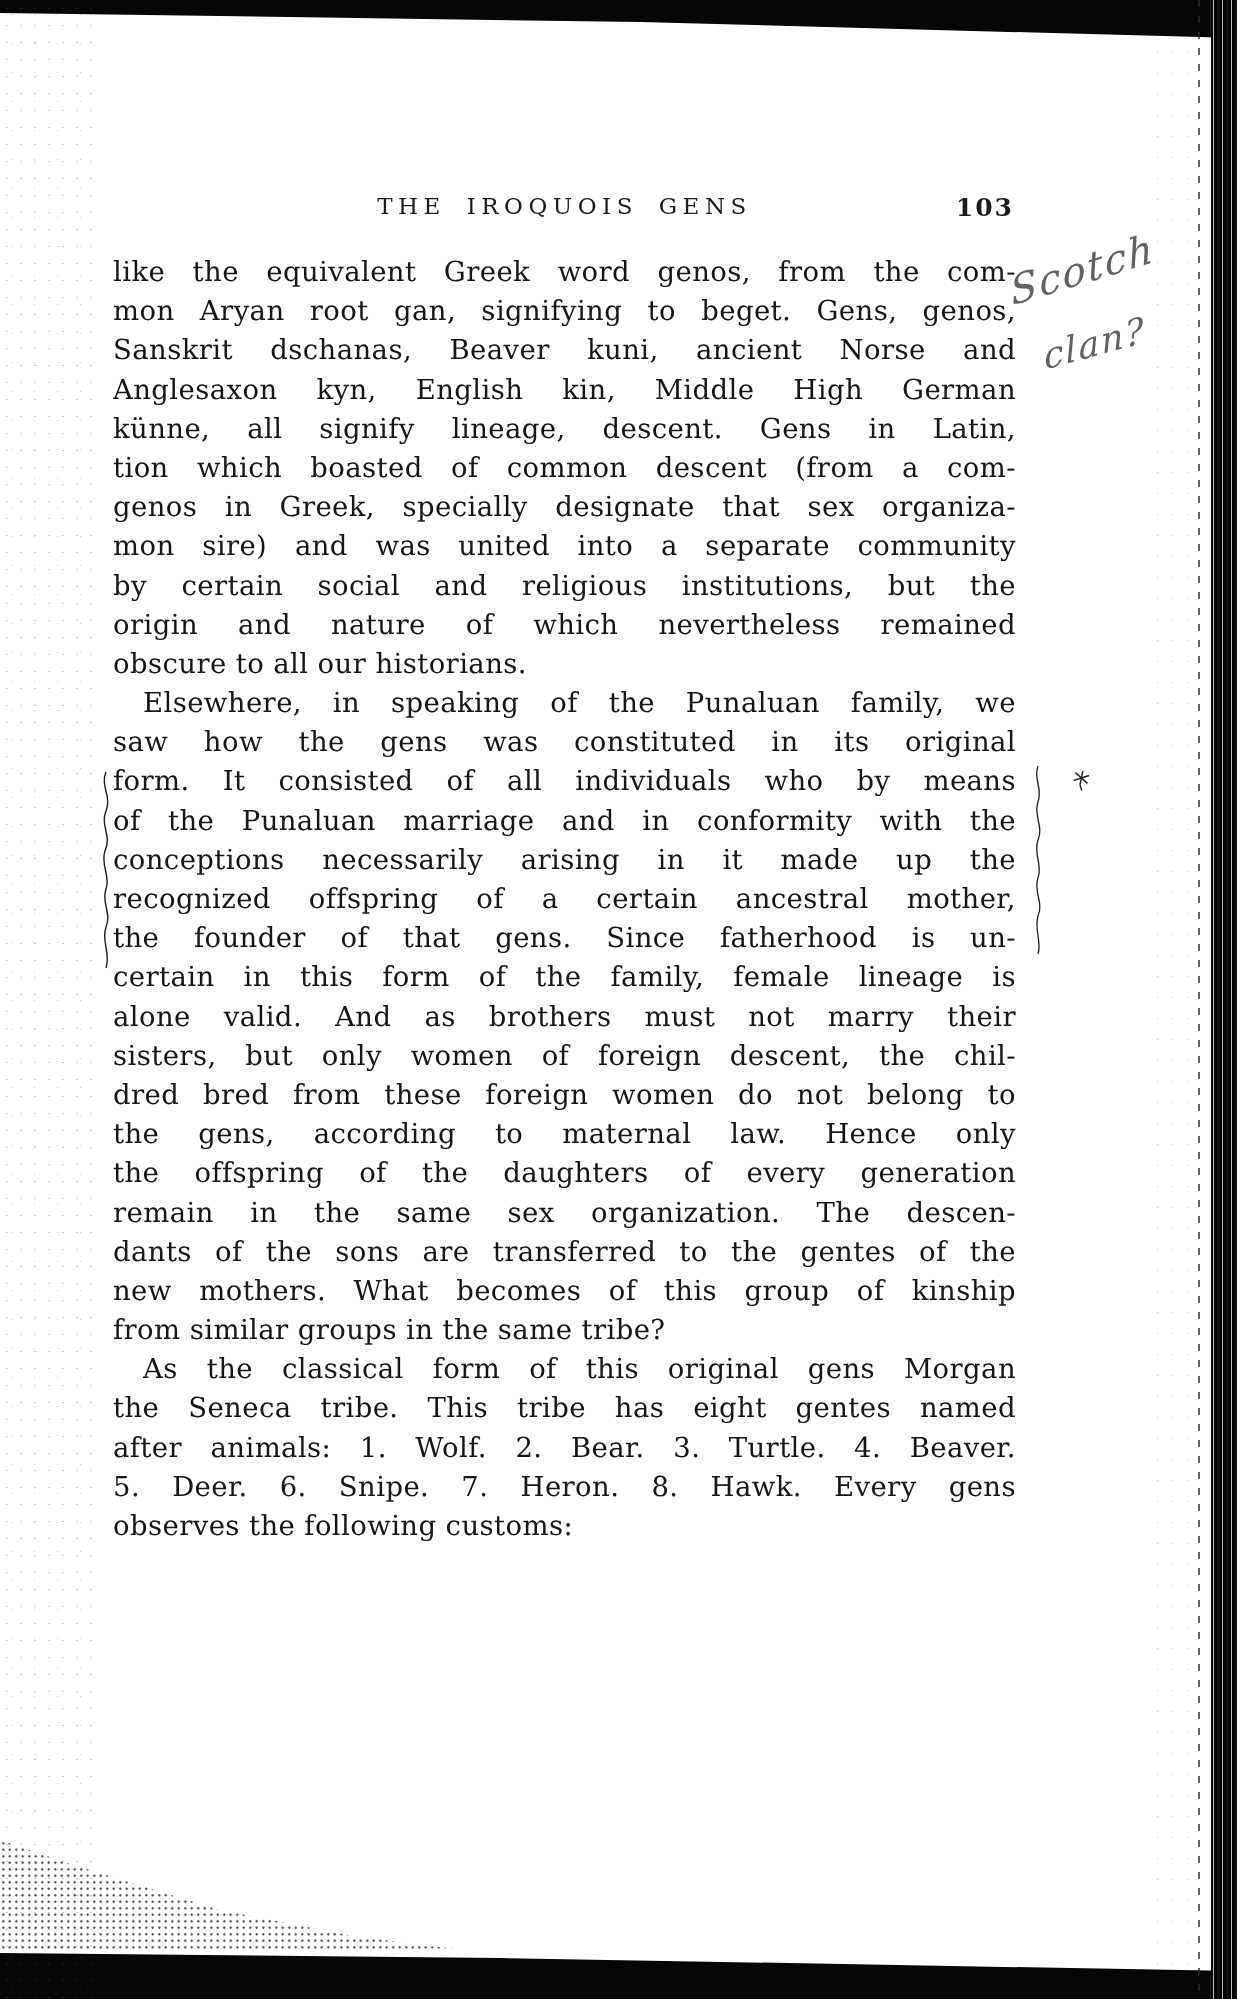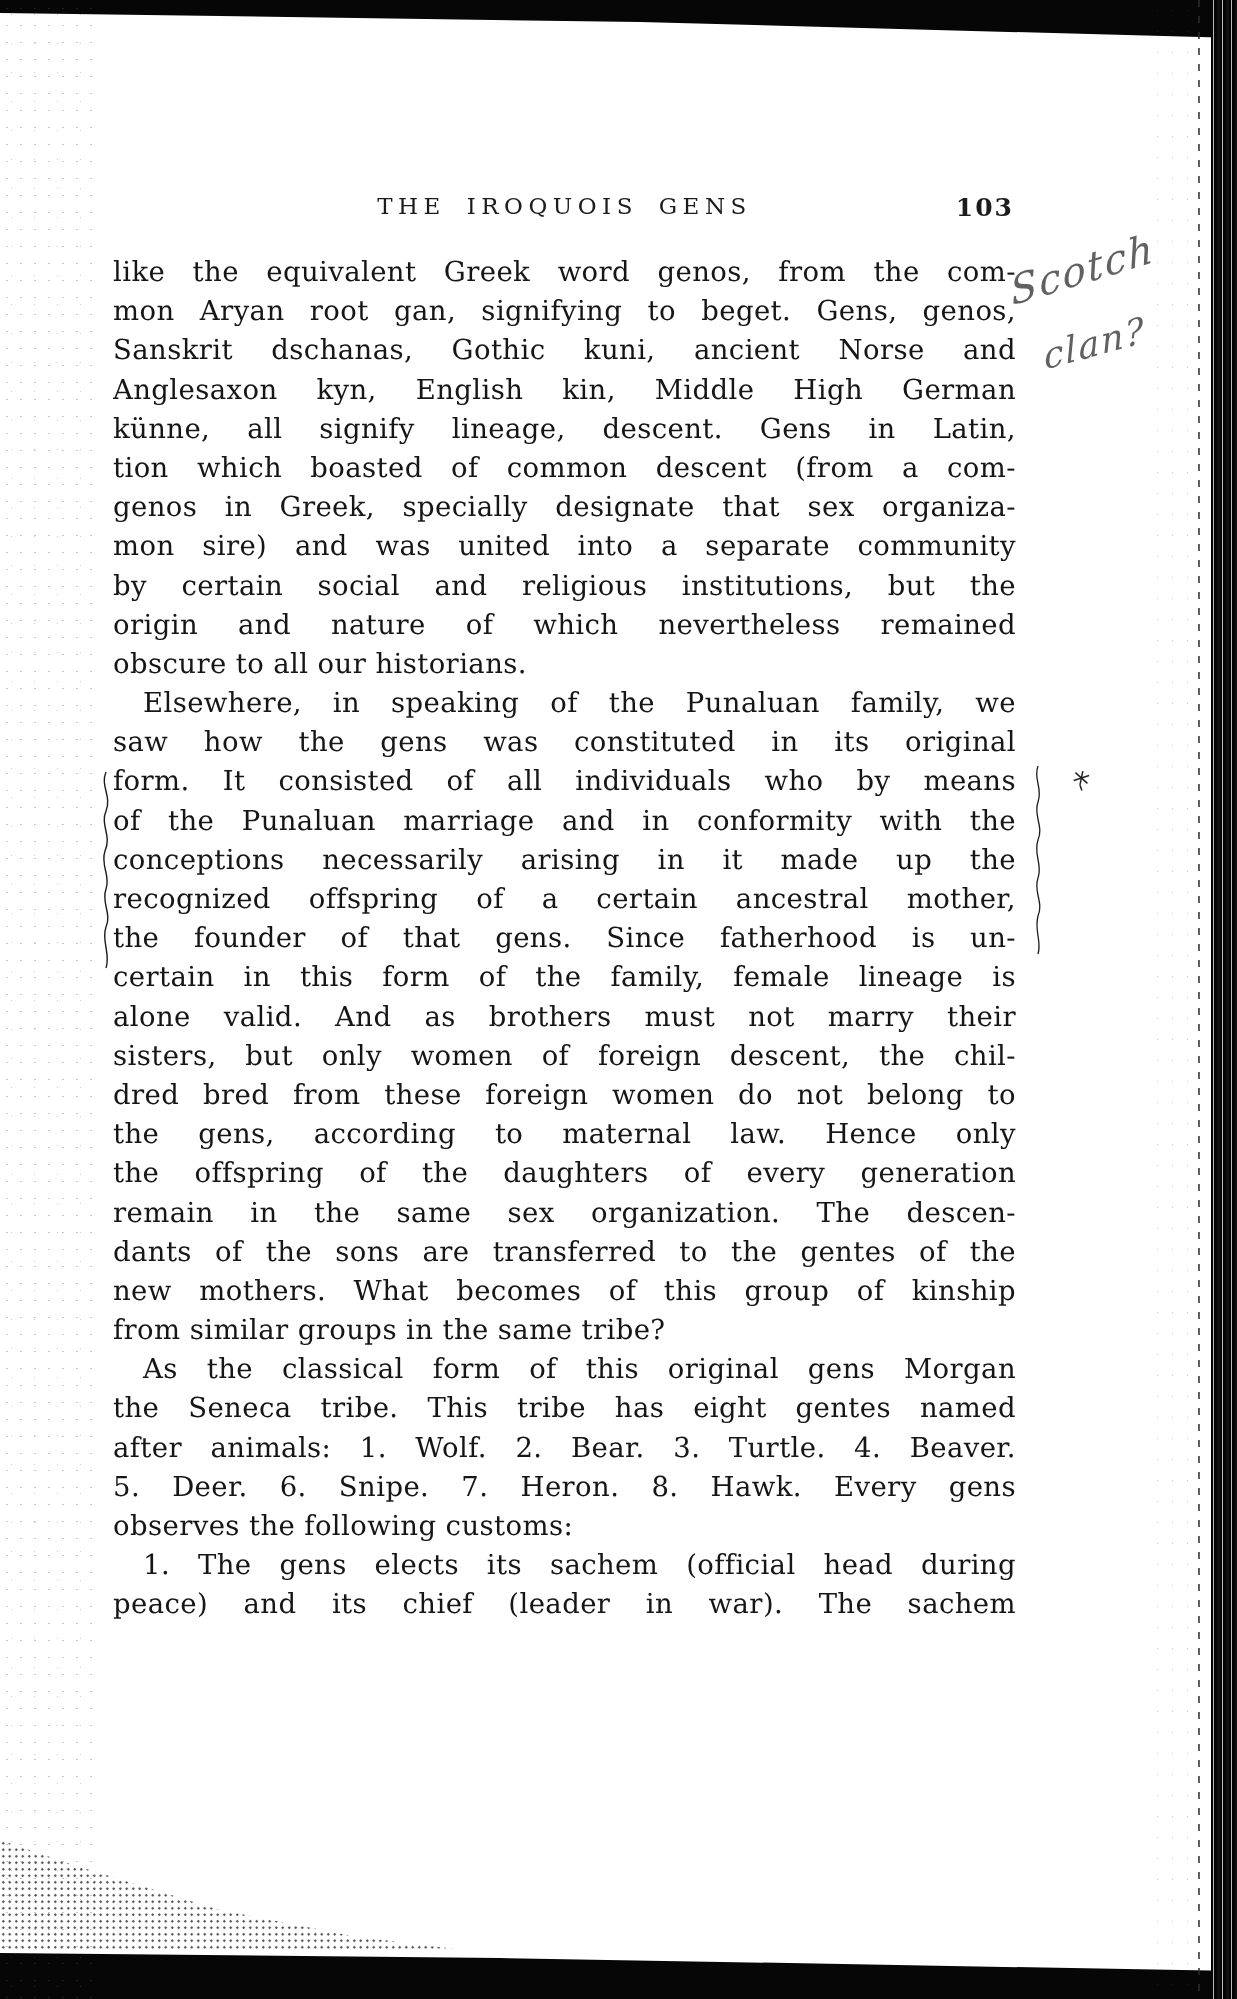--- a/index.html
+++ b/index.html
@@ -89,21 +89,21 @@
 
   <div class="hdr">
     <div class="hdr-title">THE IROQUOIS GENS</div>
     <div class="hdr-num">103</div>
   </div>
 
   <div class="bodytext">
     <div>
       <div class="ln">like the equivalent Greek word genos, from the com-</div>
       <div class="ln">mon Aryan root gan, signifying to beget.  Gens, genos,</div>
-      <div class="ln">Sanskrit dschanas, Gothic kuni, ancient Norse and</div>
+      <div class="ln">Sanskrit dschanas, Beaver kuni, ancient Norse and</div>
       <div class="ln">Anglesaxon kyn, English kin, Middle High German</div>
       <div class="ln">künne, all signify lineage, descent.  Gens in Latin,</div>
       <div class="ln">tion which boasted of common descent (from a com-</div>
       <div class="ln">genos in Greek, specially designate that sex organiza-</div>
       <div class="ln">mon sire) and was united into a separate community</div>
       <div class="ln">by certain social and religious institutions, but the</div>
       <div class="ln">origin and nature of which nevertheless remained</div>
       <div class="ln last">obscure to all our historians.</div>
     </div>
     <div>
@@ -125,24 +125,20 @@
       <div class="ln">new mothers.  What becomes of this group of kinship</div>
       <div class="ln last">from similar groups in the same tribe?</div>
     </div>
     <div>
       <div class="ln ind">As the classical form of this original gens Morgan</div>
       <div class="ln">the Seneca tribe.  This tribe has eight gentes named</div>
       <div class="ln">after animals: 1. Wolf.  2. Bear.  3. Turtle.  4. Beaver.</div>
       <div class="ln">5. Deer.  6. Snipe.  7. Heron.  8. Hawk.  Every gens</div>
       <div class="ln last">observes the following customs:</div>
     </div>
-    <div>
-      <div class="ln ind">1. The gens elects its sachem (official head during</div>
-      <div class="ln">peace) and its chief (leader in war).  The sachem</div>
-    </div>
   </div>
 
   <div class="hand w1">Scotch</div>
   <div class="hand w2">clan?</div>
 
   <svg class="squiggle sq-left" width="18" height="200">
     <path d="M9 2 C 3 16, 15 26, 9 41 C 3 55, 15 66, 8 81 C 3 95, 14 106, 9 119 C 4 133, 15 143, 9 157 C 4 171, 14 184, 9 198" fill="none" stroke="#1c1c1c" stroke-width="1.4"></path>
   </svg>
   <svg class="squiggle sq-right" width="18" height="192">
     <path d="M9 2 C 4 15, 14 24, 9 38 C 4 52, 15 62, 9 76 C 4 90, 14 101, 9 114 C 4 128, 15 138, 9 152 C 5 166, 13 178, 9 190" fill="none" stroke="#1c1c1c" stroke-width="1.3"></path>

